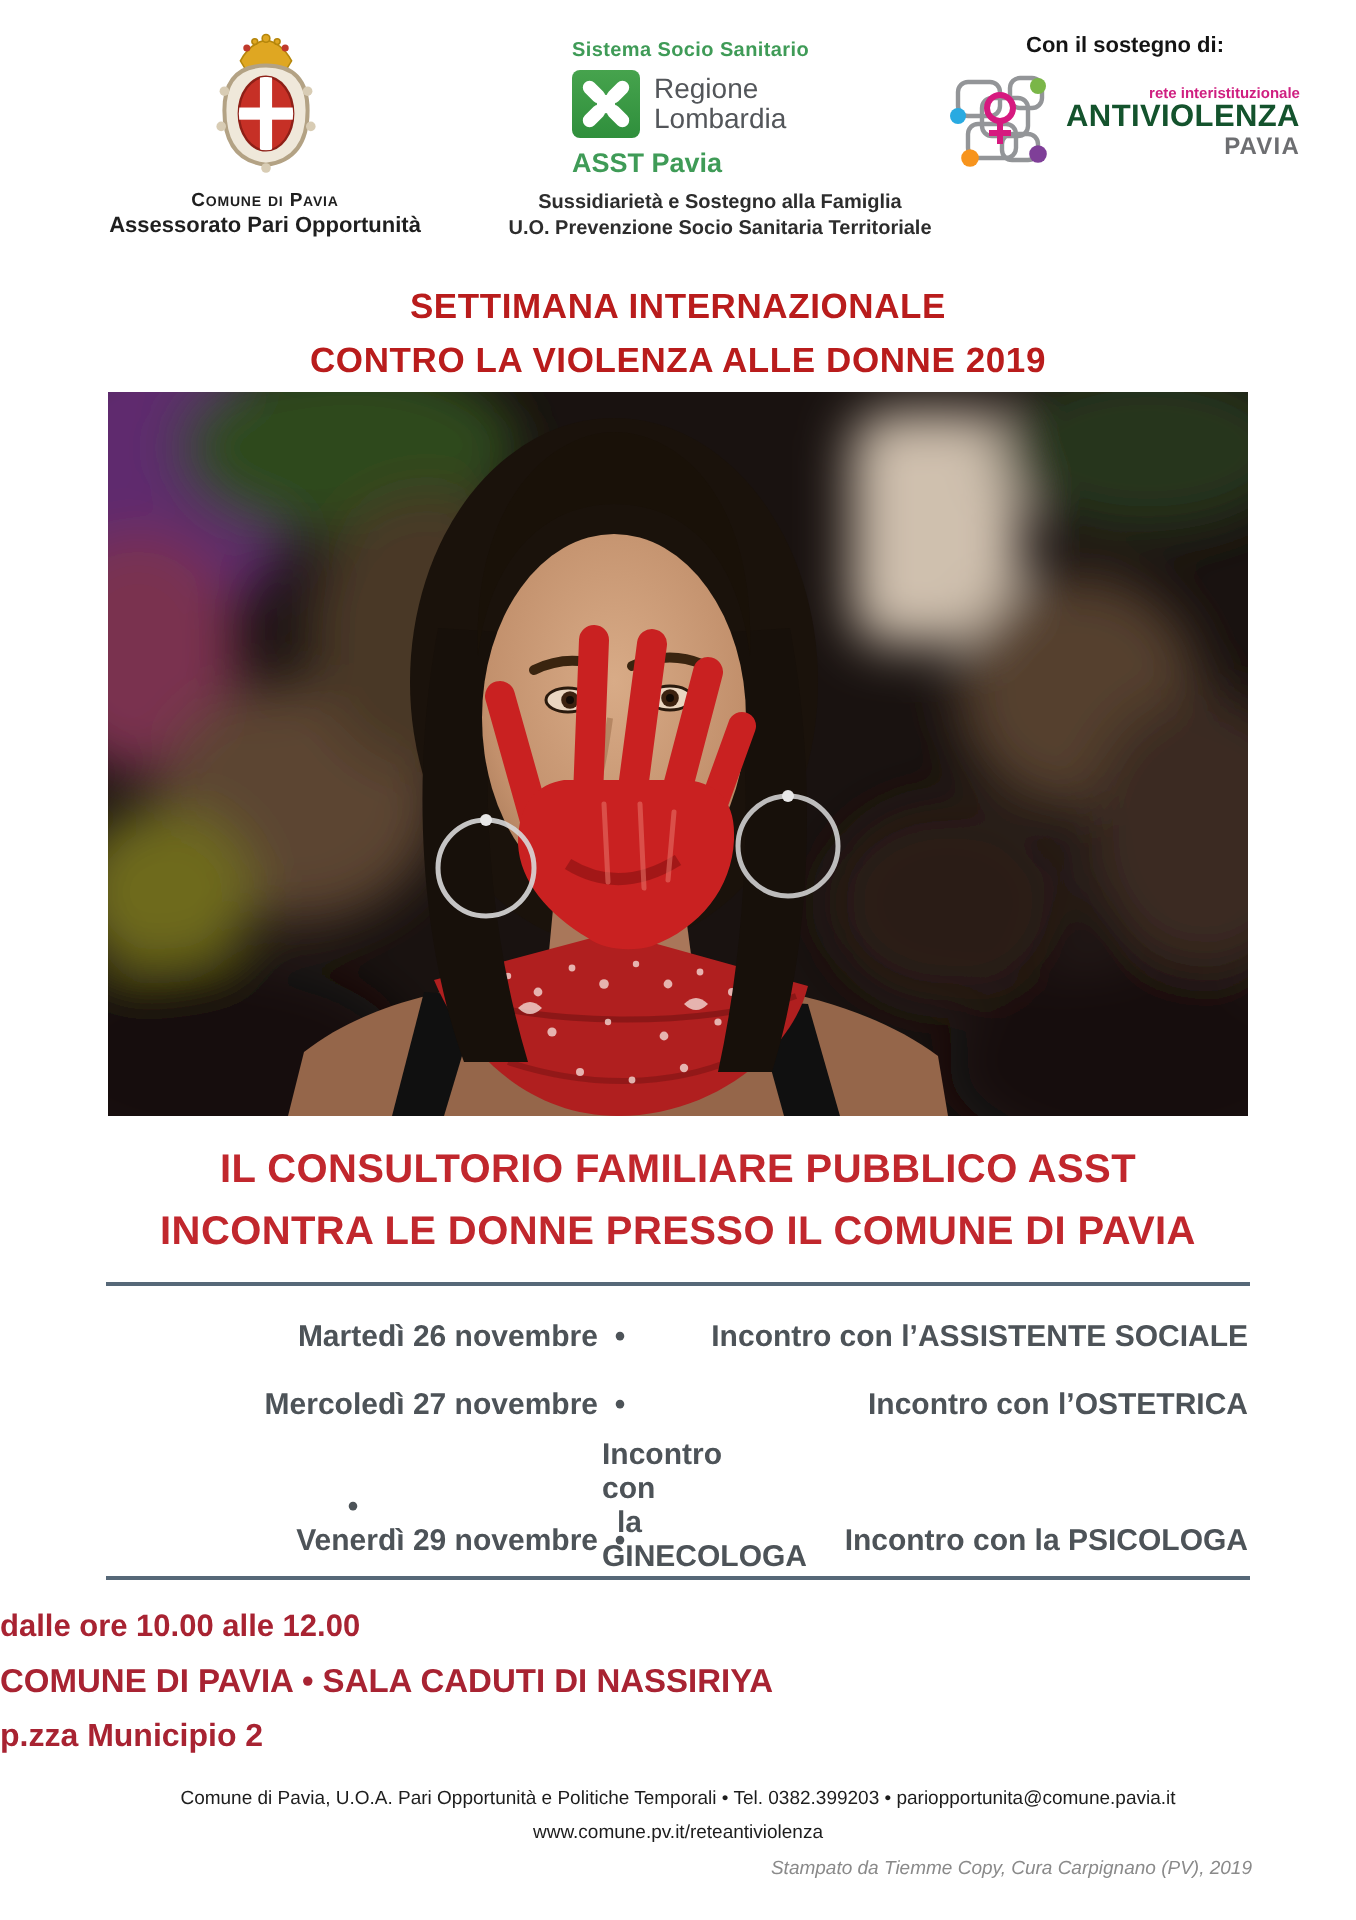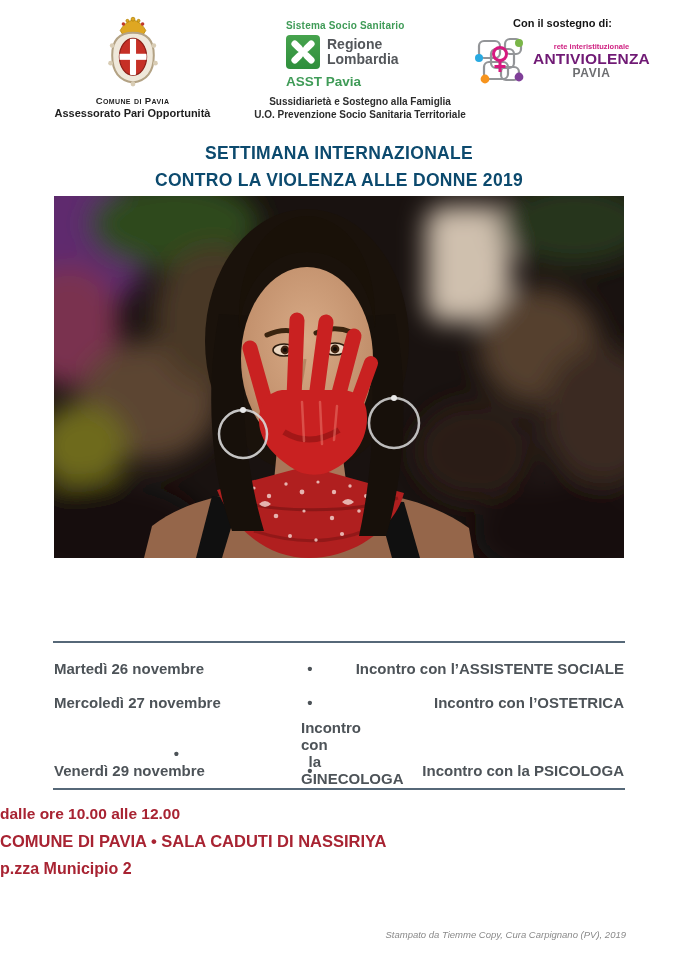--- a/index.html
+++ b/index.html
@@ -11,52 +11,52 @@
   .h-left { position:absolute; left:50px; top:12px; width:165px; text-align:center; }
   .h-left svg { display:block; margin:0 auto; }
   .org { font-size:9.5px; font-weight:bold; color:#1f1f1f; font-variant:small-caps; letter-spacing:.4px; margin-top:3px; }
   .dept { font-size:11px; font-weight:bold; color:#1f1f1f; margin-top:1px; }
 
   .h-center { position:absolute; left:238px; top:20px; width:244px; }
   .rl-block { margin-left:48px; }
   .sistema { font-size:10px; font-weight:bold; color:#3f9b57; letter-spacing:.2px; }
   .rl-row { display:flex; align-items:center; margin-top:4px; }
   .rl-square { width:34px; height:34px; border-radius:4px; background:linear-gradient(#46a34d,#2f8f3c); position:relative; flex:0 0 auto; }
-  .rl-name { font-size:14px; font-weight:bold; color:#53565a; line-height:15px; margin-left:7px; }
+  .rl-name { font-size:14px; font-weight:normal; color:#53565a; line-height:15px; margin-left:7px; }
   .asst { font-size:13.5px; font-weight:bold; color:#3f9b57; margin-top:5px; }
   .uo-lines { text-align:center; margin-top:7px; color:#2d2d2d; font-weight:bold; font-size:10px; line-height:12.5px; }
   .uo-lines .caps { font-variant:small-caps; font-size:10.5px; }
 
   .h-right { position:absolute; left:460px; top:17px; width:205px; text-align:center; }
   .support { font-size:11px; font-weight:bold; color:#141414; }
   .net-row { display:flex; align-items:center; justify-content:center; margin-top:4px; }
-  .net-text { text-align:center; margin-left:4px; }
+  .net-text { text-align:right; margin-left:4px; }
   .net-small { font-size:7.5px; font-weight:bold; color:#cf1f80; }
-  .net-big { font-size:15.5px; font-weight:bold; color:#701a75; letter-spacing:.2px; line-height:16px; }
+  .net-big { font-size:15.5px; font-weight:bold; color:#14532d; letter-spacing:.2px; line-height:16px; }
   .net-city { font-size:12px; font-weight:bold; color:#6d6e71; letter-spacing:.6px; line-height:13px; }
 
   
   .title { position:absolute; top:140px; left:0; width:100%; text-align:center;
-           color:#0c4a6e; font-weight:bold; font-size:17.5px; line-height:27px; letter-spacing:.3px; }
+           color:#b91c1c; font-weight:bold; font-size:17.5px; line-height:27px; letter-spacing:.3px; }
 
   
   .photo { position:absolute; top:196px; left:54px; width:570px; height:362px; }
 
   
   .headline { position:absolute; top:570px; left:0; width:100%; text-align:center;
               color:#c1272d; font-weight:bold; font-size:20px; line-height:31px; letter-spacing:.2px; }
 
   .divider { position:absolute; left:53px; width:572px; height:2px; background:#566878; }
   .div1 { top:641px; }
   .div2 { top:788px; }
 
   
   .schedule { position:absolute; top:651px; left:54px; width:570px; color:#4d5358; font-weight:bold; font-size:15px; }
   .srow { display:grid; grid-template-columns:245px 22px 1fr; align-items:center; height:34px; }
-  .sday { }
+  .sday { text-align:right; }
   .sbul { text-align:center; }
   .sev  { text-align:right; padding-left:2px; }
 
   
   .details { position:absolute; top:800px; left:0; width:100%; text-align:left; color:#a82332; font-weight:bold; }
   .d-time { font-size:15.5px; line-height:27px; }
   .d-place { font-size:16.5px; line-height:28px; }
   .d-addr { font-size:16px; line-height:27px; }
 
   
@@ -257,20 +257,24 @@
         <g fill="none">
           <circle cx="189" cy="238" r="24" stroke="#d8d8d8" stroke-width="2.5" opacity=".9"></circle>
           <circle cx="340" cy="227" r="25" stroke="#cfcfcf" stroke-width="2.5" opacity=".9"></circle>
           <circle cx="189" cy="214" r="3" fill="#e8e8e8"></circle>
           <circle cx="340" cy="202" r="3" fill="#e8e8e8"></circle>
         </g>
       </g>
     </svg>
   </div>
 
+  <div class="headline">
+    <div>IL CONSULTORIO FAMILIARE PUBBLICO ASST</div>
+    <div>INCONTRA LE DONNE PRESSO IL COMUNE DI PAVIA</div>
+  </div>
 
   <div class="divider div1"></div>
 
   <div class="schedule">
     <div class="srow">
       <div class="sday">Martedì 26 novembre</div>
       <div class="sbul">•</div>
       <div class="sev">Incontro con l’ASSISTENTE SOCIALE</div>
     </div>
     <div class="srow">
@@ -290,15 +294,19 @@
   </div>
 
   <div class="divider div2"></div>
 
   <div class="details">
     <div class="d-time">dalle ore 10.00 alle 12.00</div>
     <div class="d-place">COMUNE DI PAVIA • SALA CADUTI DI NASSIRIYA</div>
     <div class="d-addr">p.zza Municipio 2</div>
   </div>
 
+  <div class="footer">
+    <div>Comune di Pavia, U.O.A. Pari Opportunità e Politiche Temporali • Tel. 0382.399203 • pariopportunita@comune.pavia.it</div>
+    <div>www.comune.pv.it/reteantiviolenza</div>
+  </div>
   <div class="print">Stampato da Tiemme Copy, Cura Carpignano (PV), 2019</div>
 
 </div>
 
 </body></html>

